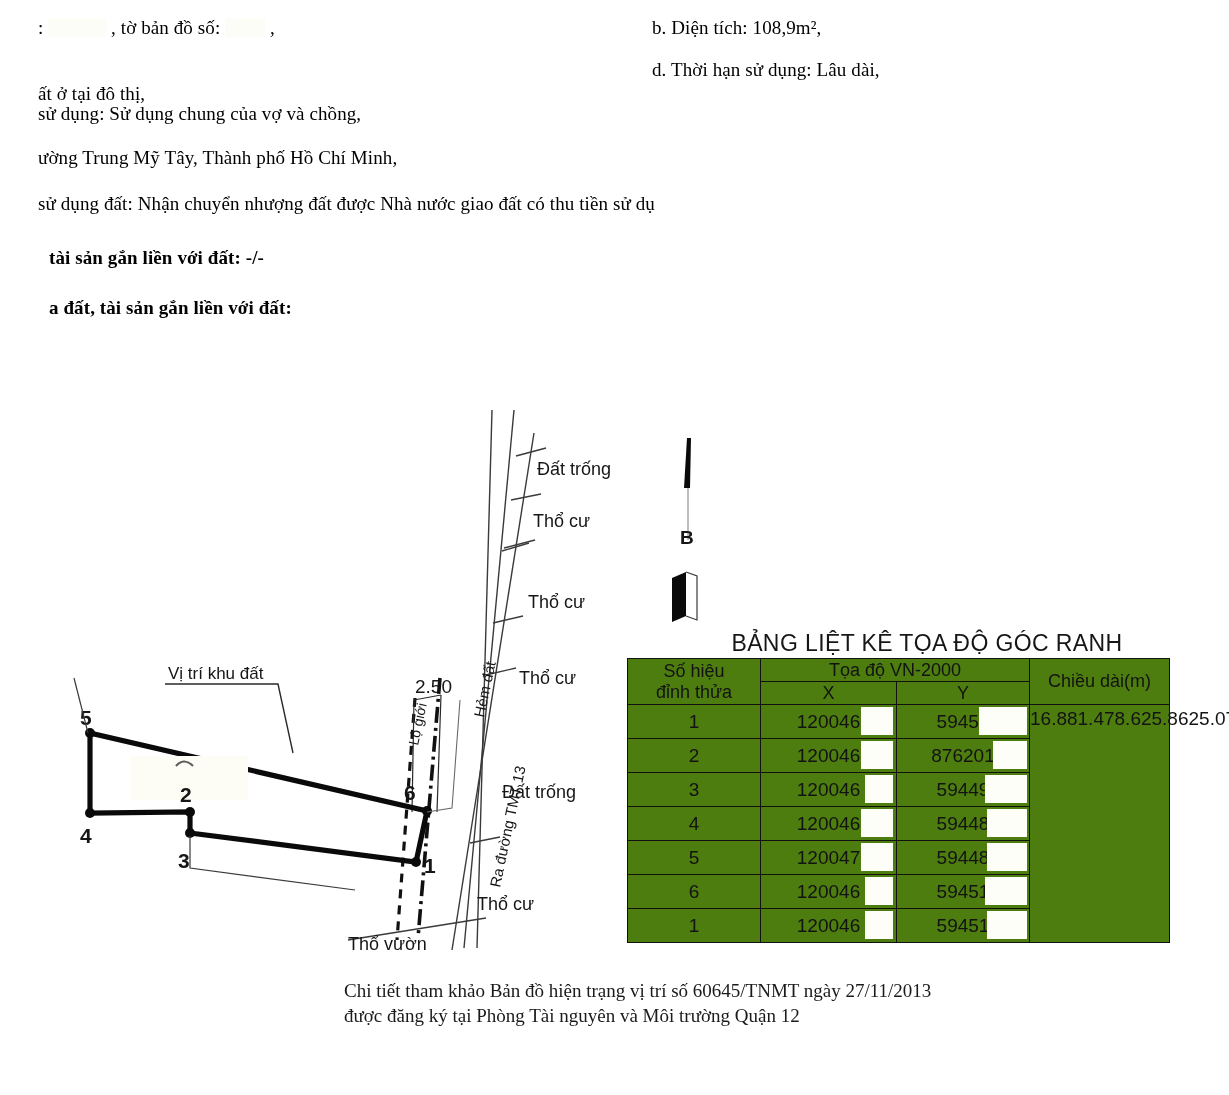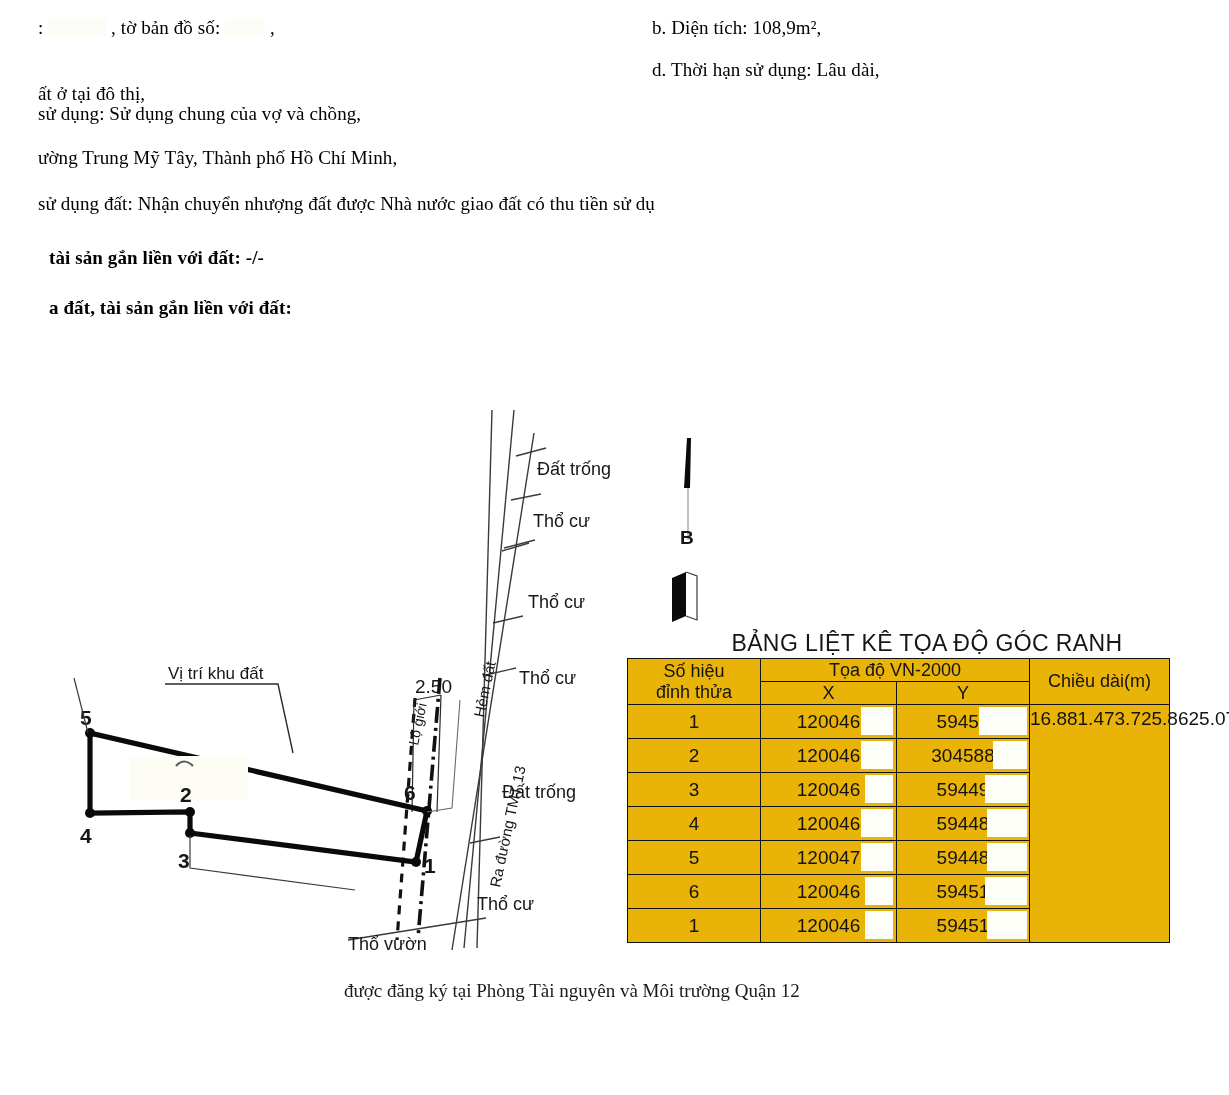--- a/index.html
+++ b/index.html
@@ -17,21 +17,21 @@
   
   #drawing{position:absolute;left:0;top:388px;width:1229px;height:620px;}
   #drawing svg{display:block;}
 
   
   .tbl-title{position:absolute;left:627px;top:630px;width:600px;text-align:center;
              font-family:"Liberation Sans",sans-serif;font-size:23px;font-weight:400;
              color:#161616;letter-spacing:.4px;white-space:nowrap;}
   table.coords{position:absolute;left:627px;top:658px;width:462px;
                border-collapse:collapse;font-family:"Liberation Sans",sans-serif;
-               color:#131313;background:#eab308;table-layout:fixed;}
+               color:#131313;background:#4d7c0f;table-layout:fixed;}
   table.coords td,table.coords th{border:1px solid #111;padding:0;
                text-align:center;font-weight:400;}
   table.coords .hd{font-size:18px;height:22px;}
   table.coords .hd2{font-size:18px;height:22px;}
   .col-id{width:133px;}
   .col-x{width:136px;}
   .col-y{width:133px;}
   .col-len{width:140px;}
   .cell-num{font-size:19px;height:33px;}
   .cell-val{font-size:19px;height:33px;text-align:left;padding-left:24px;position:relative;}
@@ -220,36 +220,36 @@
         <span class="blot" style="left:100px;width:32px;"></span>
       </td>
       <td class="cell-val">
         <span>59451</span>
         <span class="blot" style="left:82px;width:48px;"></span>
       </td>
       <td class="cell-len" rowspan="7">
         <div class="len-list">
           <span>16.88</span>
           <span>1.47</span>
-          <span>3.72</span>
+          <span>8.62</span>
           <span>5.86</span>
           <span>25.07</span>
           <span>2.56</span>
         </div>
       </td>
     </tr>
 
     <tr>
       <td class="cell-num">2</td>
       <td class="cell-val">
         <span>120046</span>
         <span class="blot" style="left:100px;width:32px;"></span>
       </td>
       <td class="cell-val">
-        <span>304588</span>
+        <span>876201</span>
         <span class="blot" style="left:96px;width:34px;"></span>
       </td>
     </tr>
 
     <tr>
       <td class="cell-num">3</td>
       <td class="cell-val">
         <span>120046</span>
         <span class="blot" style="left:104px;width:28px;"></span>
       </td>
@@ -303,14 +303,15 @@
       </td>
       <td class="cell-val">
         <span>59451</span>
         <span class="blot" style="left:90px;width:40px;"></span>
       </td>
     </tr>
   </tbody>
 </table>
 
 <div class="caption">
+  <div>Chi tiết tham khảo Bản đồ hiện trạng vị trí số 60645/TNMT ngày 27/11/2013</div>
   <div>được đăng ký tại Phòng Tài nguyên và Môi trường Quận 12</div>
 </div>
 
 </body></html>

